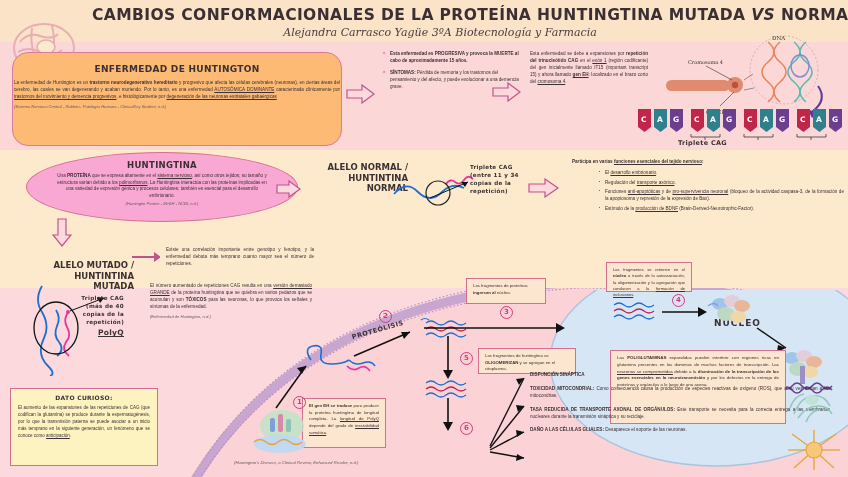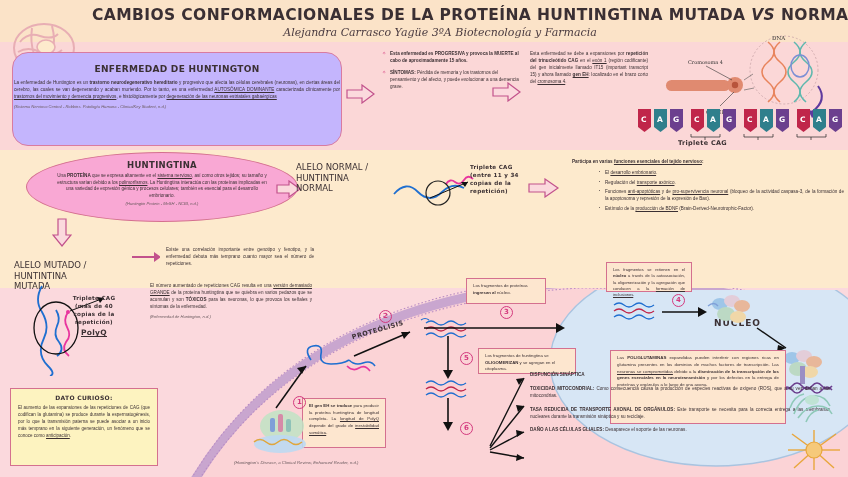--- a/index.html
+++ b/index.html
@@ -28,21 +28,21 @@
   .title .ital { font-style:italic; }
   .subtitle {
     position:absolute; left:200px; top:26px; width:480px;
     text-align:center; font-family:"DejaVu Serif", serif;
     font-style:italic; font-size:11px; color:#4a3b40;
   }
 
   
   .rbox {
     position:absolute;
-    background:#c4b5fd;
+    background:#fdba74;
     border:1.2px solid #d97ba0;
     border-radius:16px;
     padding:6px 1px;
   }
   .cbox {
     position:absolute;
     background:#fde6cf;
     border:1px solid #d4708f;
     padding:4px 6px;
   }
@@ -57,21 +57,21 @@
   .bodytxt u { text-decoration:underline; }
   .src { font-size:4.1px; font-style:italic; color:#6a5a5e; margin-top:4px; }
   .hdr {
     font-family:"DejaVu Sans", sans-serif; font-weight:bold;
     color:#3b3033; text-align:center; letter-spacing:.3px;
   }
 
   
   .sec-head {
     position:absolute; font-family:"DejaVu Sans", sans-serif;
-    font-weight:normal; color:#3b3033; text-align:left; line-height:1.25;
+    font-weight:bold; color:#3b3033; text-align:right; line-height:1.25;
   }
 
   
   .arrow-sh { position:absolute; }
   .num-badge {
     position:absolute; width:13px; height:13px; border-radius:50%;
     border:1.3px solid #d4397e; color:#d4397e; background:transparent;
     font-size:7px; font-weight:bold; text-align:center; line-height:11px;
     font-family:"DejaVu Sans", sans-serif;
   }
@@ -311,21 +311,21 @@
     <path d="M32 2 q-8 14 0 26 q8 14 2 26 q-8 16 4 28 q8 8 2 10" fill="none" stroke="#1f6fd0" stroke-width="1.8"></path>
     <path d="M46 26 q5 8 1 16 q-4 9 2 16 q6 8 -2 14" fill="none" stroke="#1f6fd0" stroke-width="1.8"></path>
     <path d="M58 28 q-5 8 -1 15 q5 9 -1 15 q-5 8 3 14" fill="none" stroke="#e8359e" stroke-width="1.8"></path>
     <ellipse cx="46" cy="44" rx="22" ry="26" fill="none" stroke="#111" stroke-width="1.3"></ellipse>
     <circle cx="58" cy="28" r="2" fill="#e8359e"></circle>
     <line x1="60" y1="27" x2="94" y2="14" stroke="#111" stroke-width="1"></line>
     <path d="M94 14 l-7 -1 l3 6 z" fill="#111"></path>
   </svg>
 
   <div style="position:absolute;left:64px;top:294px;width:60px;">
-    <div class="hdr" style="font-size:5.6px;text-align:center;line-height:1.45;">
+    <div class="hdr" style="font-size:5.6px;text-align:right;line-height:1.45;">
       <div>Triplete CAG</div>
       <div>(más de 40</div>
       <div>copias de la</div>
       <div>repetición)</div>
       <div style="font-size:7.5px;text-decoration:underline;margin-top:2px;">PolyQ</div>
     </div>
   </div>
 
   <svg class="arrow-sh" style="left:132px;top:252px;" width="28" height="10">
     <line x1="0" y1="5" x2="22" y2="5" stroke="#c2528c" stroke-width="2"></line>

